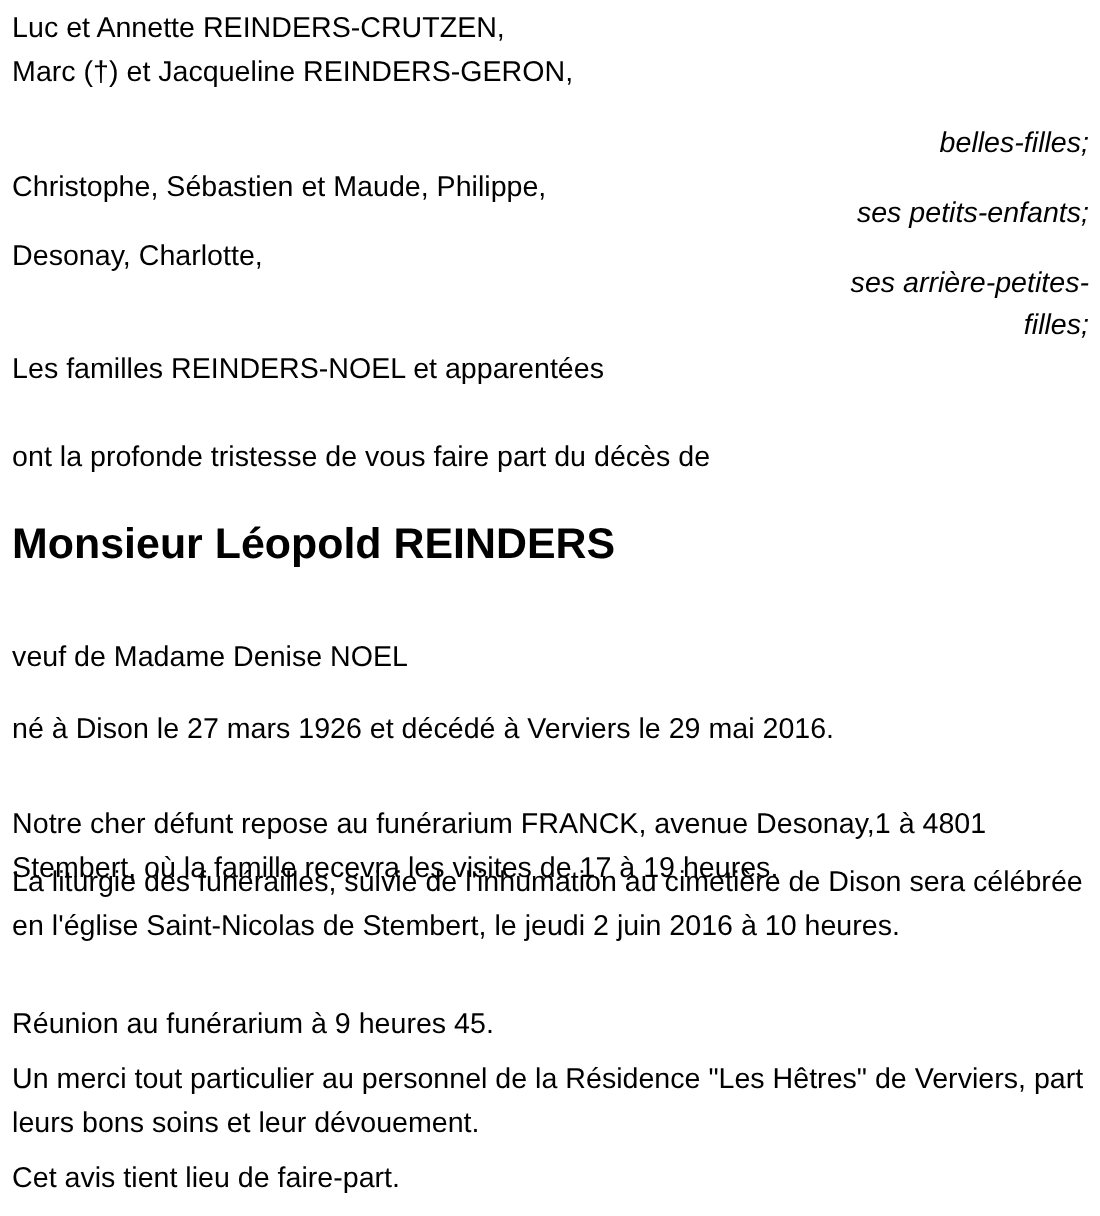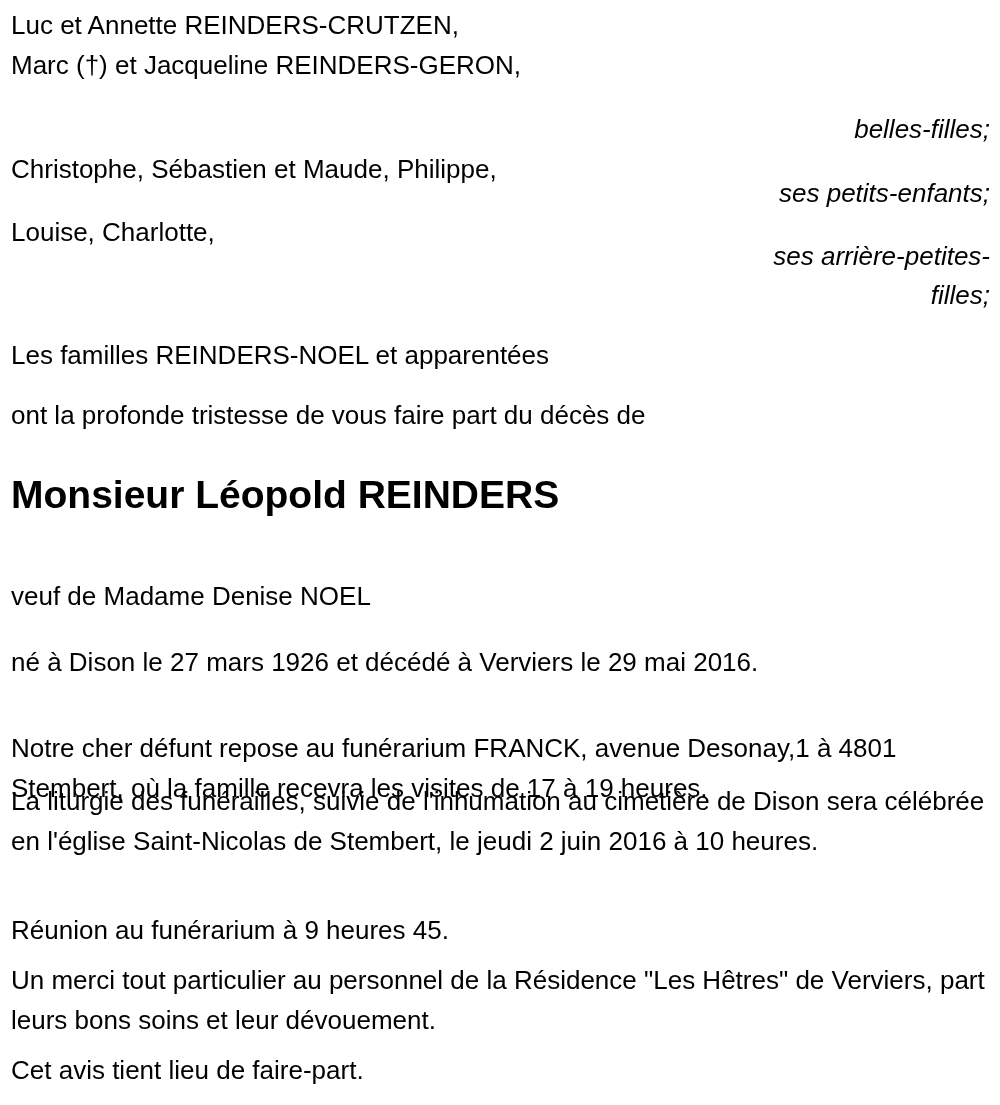--- a/index.html
+++ b/index.html
@@ -20,25 +20,25 @@
 
 <div class="page">
 
   <div class="abs left" style="top:5px;">Luc et Annette REINDERS-CRUTZEN,</div>
   <div class="abs left" style="top:45px;">Marc (†) et Jacqueline REINDERS-GERON,</div>
   <div class="abs right" style="top:109px;">belles-filles;</div>
 
   <div class="abs left" style="top:149px;">Christophe, Sébastien et Maude, Philippe,</div>
   <div class="abs right" style="top:173px;">ses petits-enfants;</div>
 
-  <div class="abs left" style="top:212px;">Louise, Charlotte,</div>
+  <div class="abs left" style="top:212px;">Desonay, Charlotte,</div>
   <div class="abs right" style="top:236px;">ses arrière-petites-</div>
   <div class="abs right" style="top:275px;">filles;</div>
 
-  <div class="abs left" style="top:315px;margin-top:20px;">Les familles REINDERS-NOEL et apparentées</div>
+  <div class="abs left" style="top:315px;">Les familles REINDERS-NOEL et apparentées</div>
 
   <div class="abs left" style="top:395px;">ont la profonde tristesse de vous faire part du décès de</div>
 
   <div class="abs left heading" style="top:471px;">Monsieur Léopold REINDERS</div>
 
   <div class="abs left" style="top:576px;">veuf de Madame Denise NOEL</div>
 
   <div class="para" style="top:642px;">né à Dison le 27 mars 1926 et décédé à Verviers le 29 mai 2016.</div>
   <div class="para" style="top:728px;">Notre cher défunt repose au funérarium FRANCK, avenue Desonay,1 à 4801 Stembert, où la famille recevra les visites de 17 à 19 heures.</div>
   <div class="para" style="top:781px;">La liturgie des funérailles, suivie de l'inhumation au cimetière de Dison sera célébrée en l'église Saint-Nicolas de Stembert, le jeudi 2 juin 2016 à 10 heures.</div>

